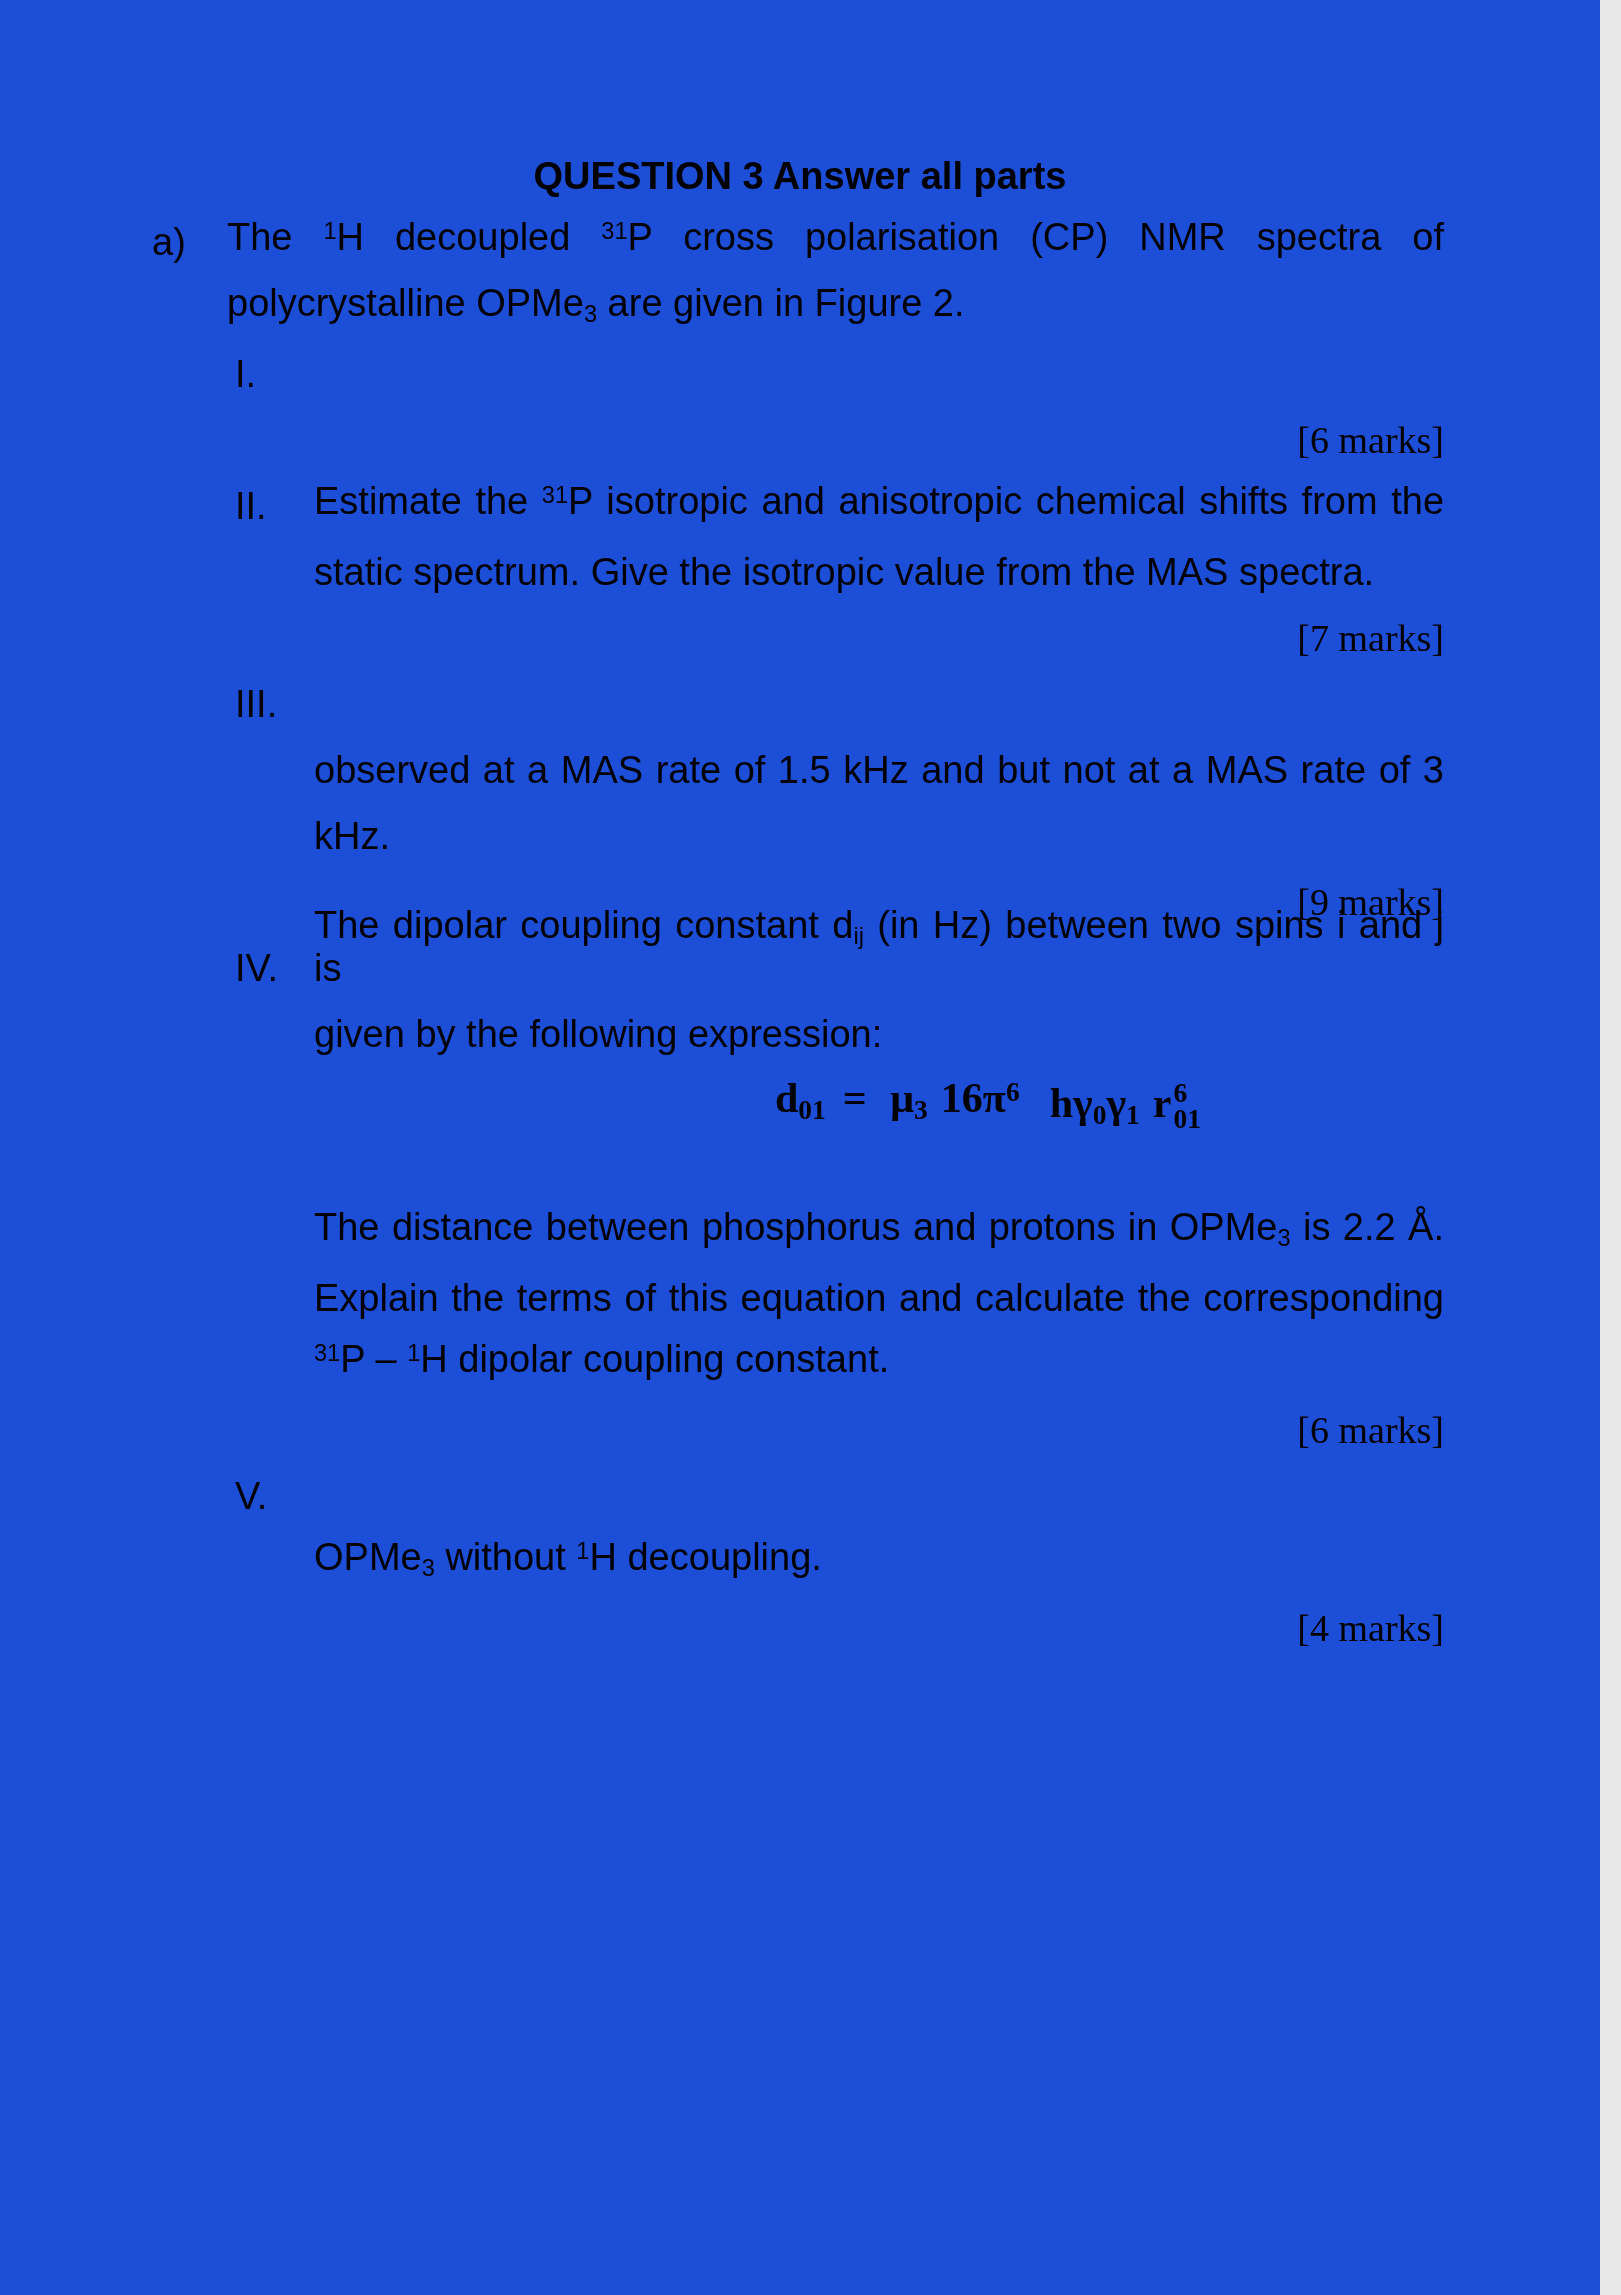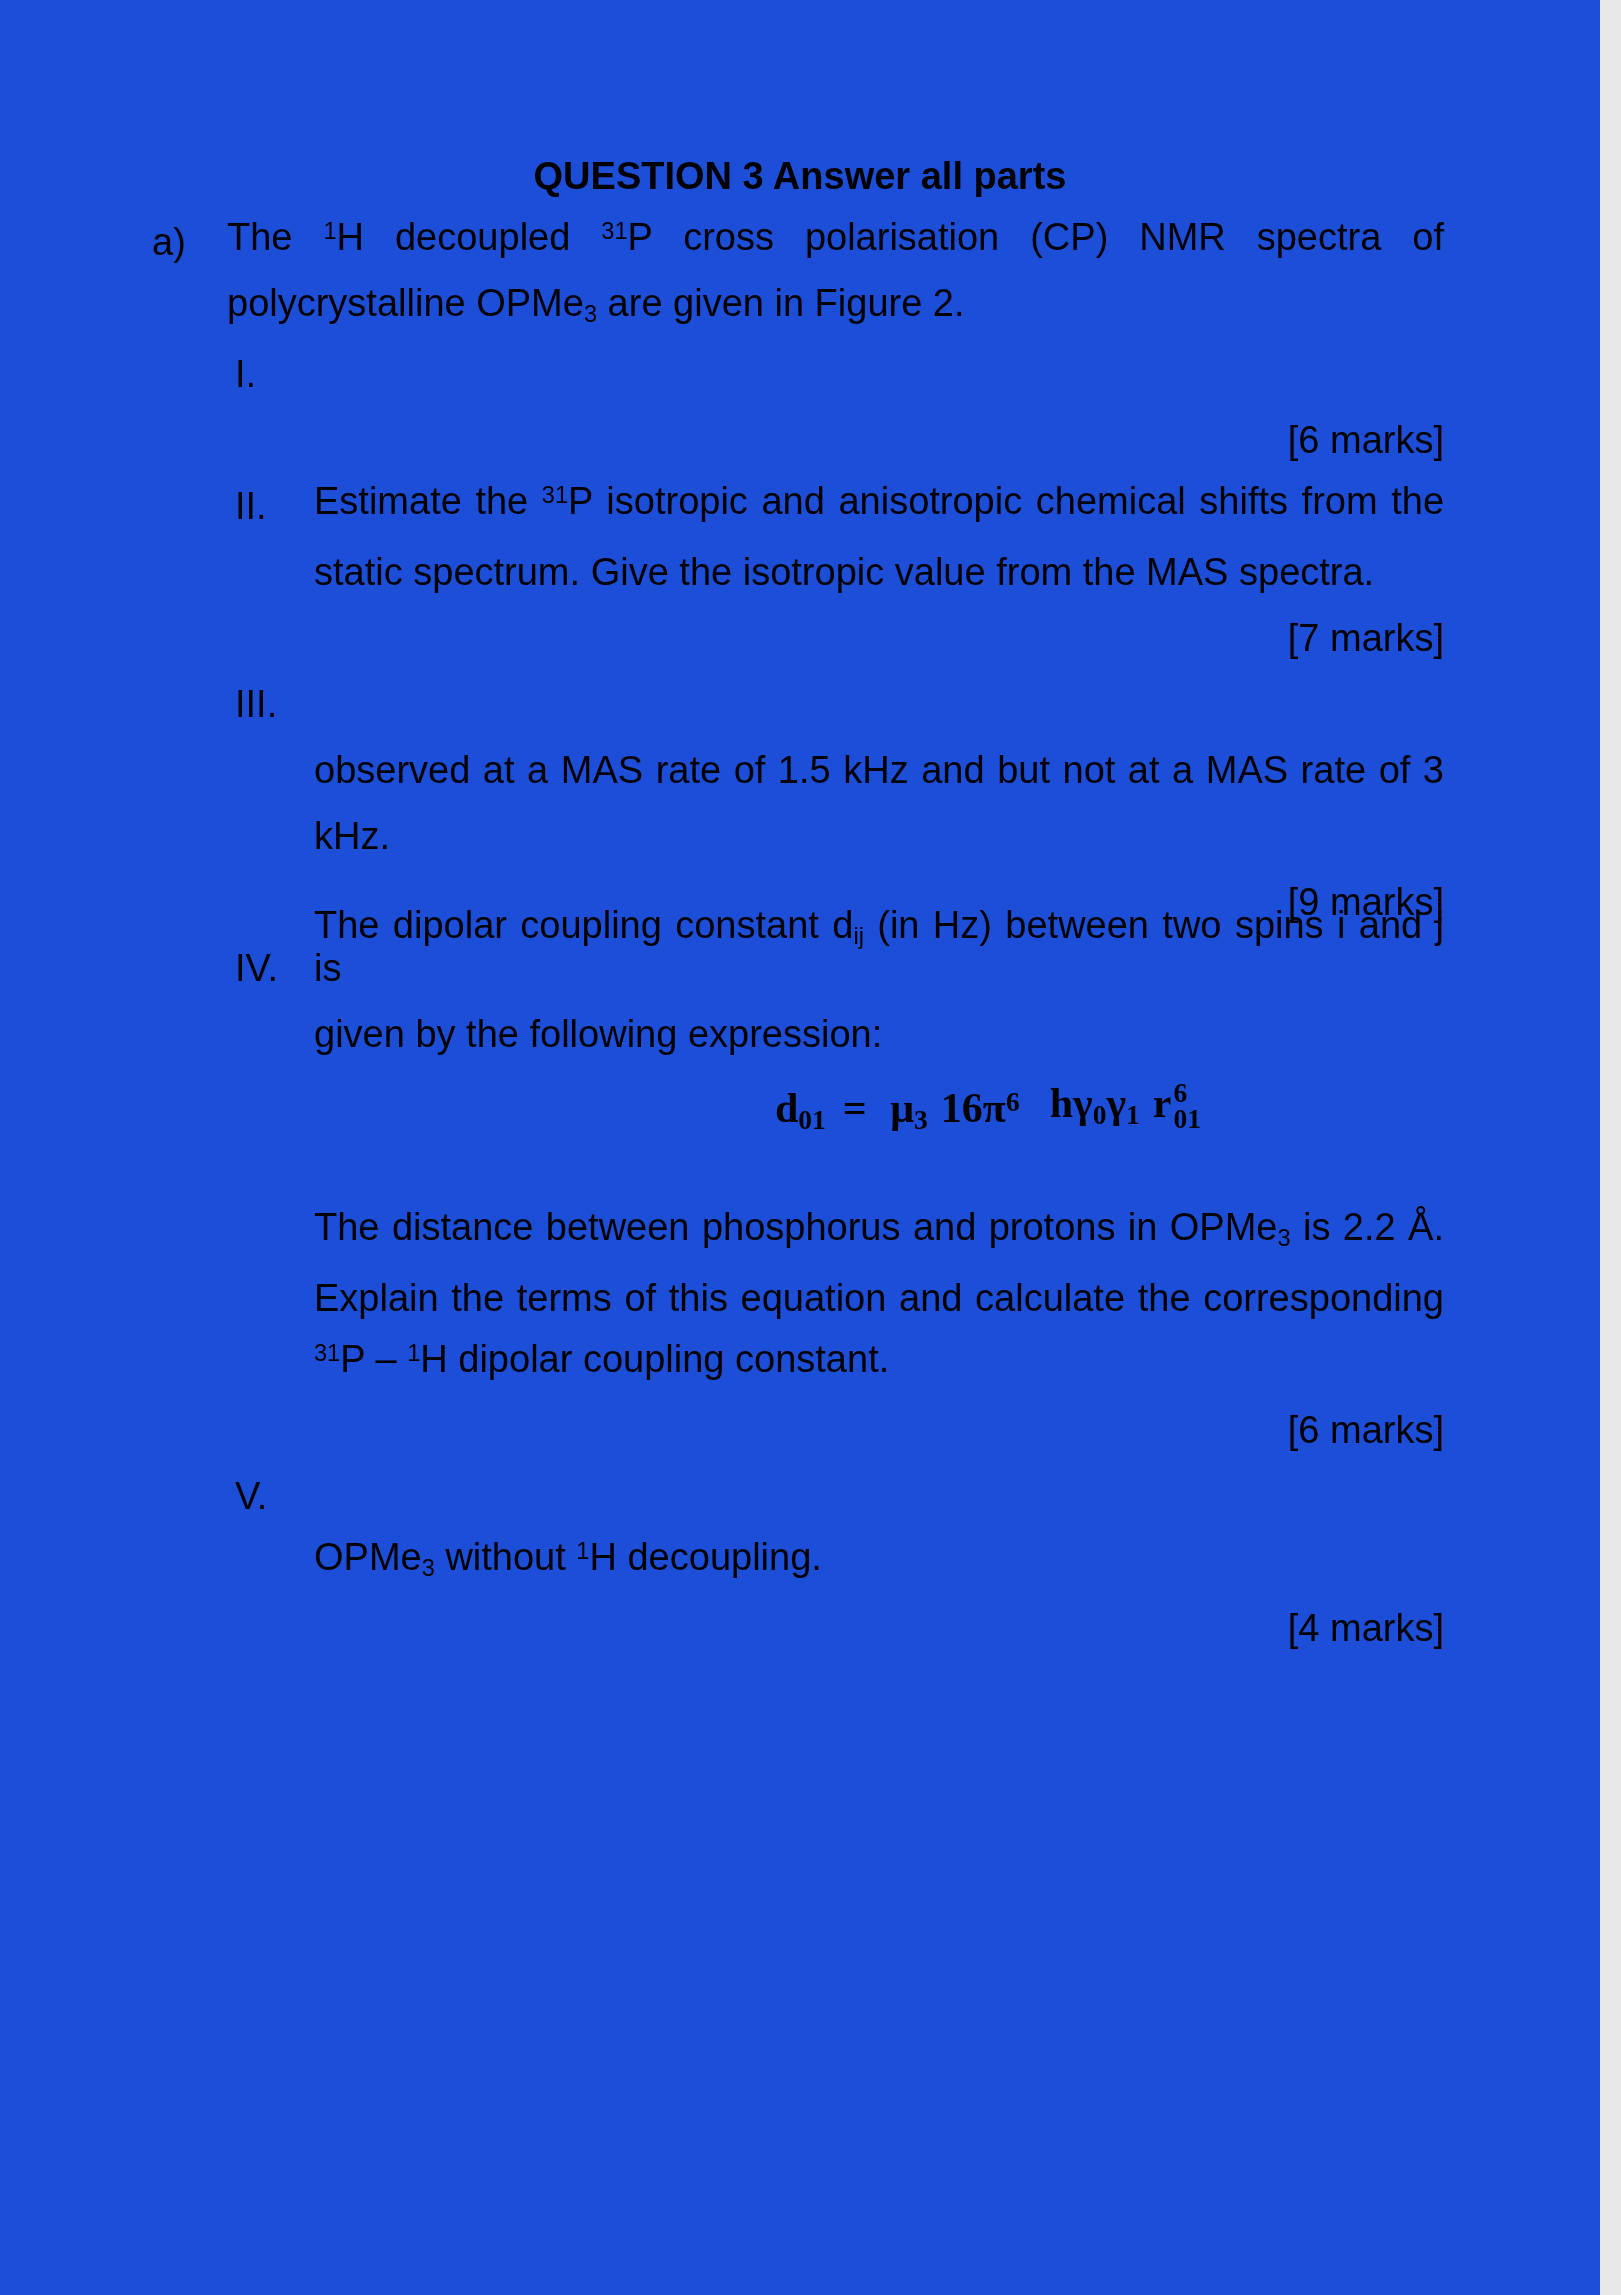--- a/index.html
+++ b/index.html
@@ -18,27 +18,27 @@
     position:absolute;bottom:2.6px;
     font-size:38px;line-height:38px;
     white-space:normal;
   }
   .line.title{left:0;right:0;text-align:center;font-weight:bold;}
   .line.label-a{left:152px;}
   .line.label-item{left:235px;}
   .line.text-a{left:227px;right:156px;}
   .line.text-item{left:314px;right:156px;}
   .line.just{text-align:justify;text-align-last:justify;}
-  .line.marks{left:981px;right:156px;text-align:right;}
+  .line.marks{left:981px;right:156px;text-align:right;font-family:Liberation Serif, serif;}
   .sup{font-size:23.6px;position:relative;top:-0.50em;}
   .sub{font-size:23.6px;position:relative;top:0.24em;}
   
   .equation{
     position:absolute;left:775px;top:21px;
-    display:flex;align-items:flex-end;gap:17px;
+    display:flex;align-items:flex-start;gap:17px;
     font-family:"Liberation Serif",serif;font-weight:bold;color:#000;
   }
   .eq-lhs,.eq-eq{font-size:42px;line-height:1;}
   .esub{font-size:27.5px;position:relative;top:0.24em;}
   .esup{font-size:27.5px;position:relative;top:-0.40em;}
   .frac{display:inline-flex;flex-direction:row;align-items:center;}
   .frac .num,.frac .den{font-size:42px;line-height:1;padding:0 6.5px;}
   .fbar{align-self:stretch;height:5.9px;background:#000;margin:7.9px 0 3.9px;}
   .den-rb{display:flex;align-items:center;}
   .stack{

